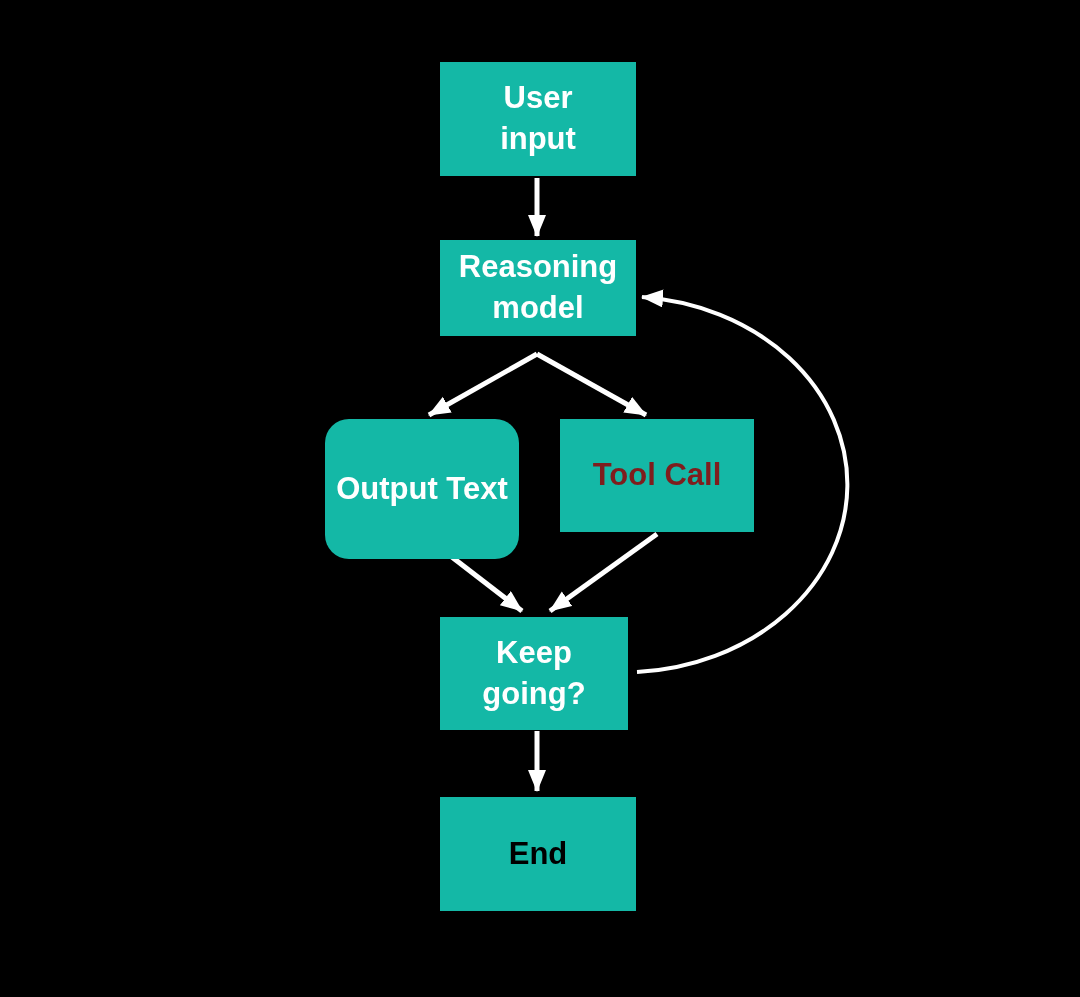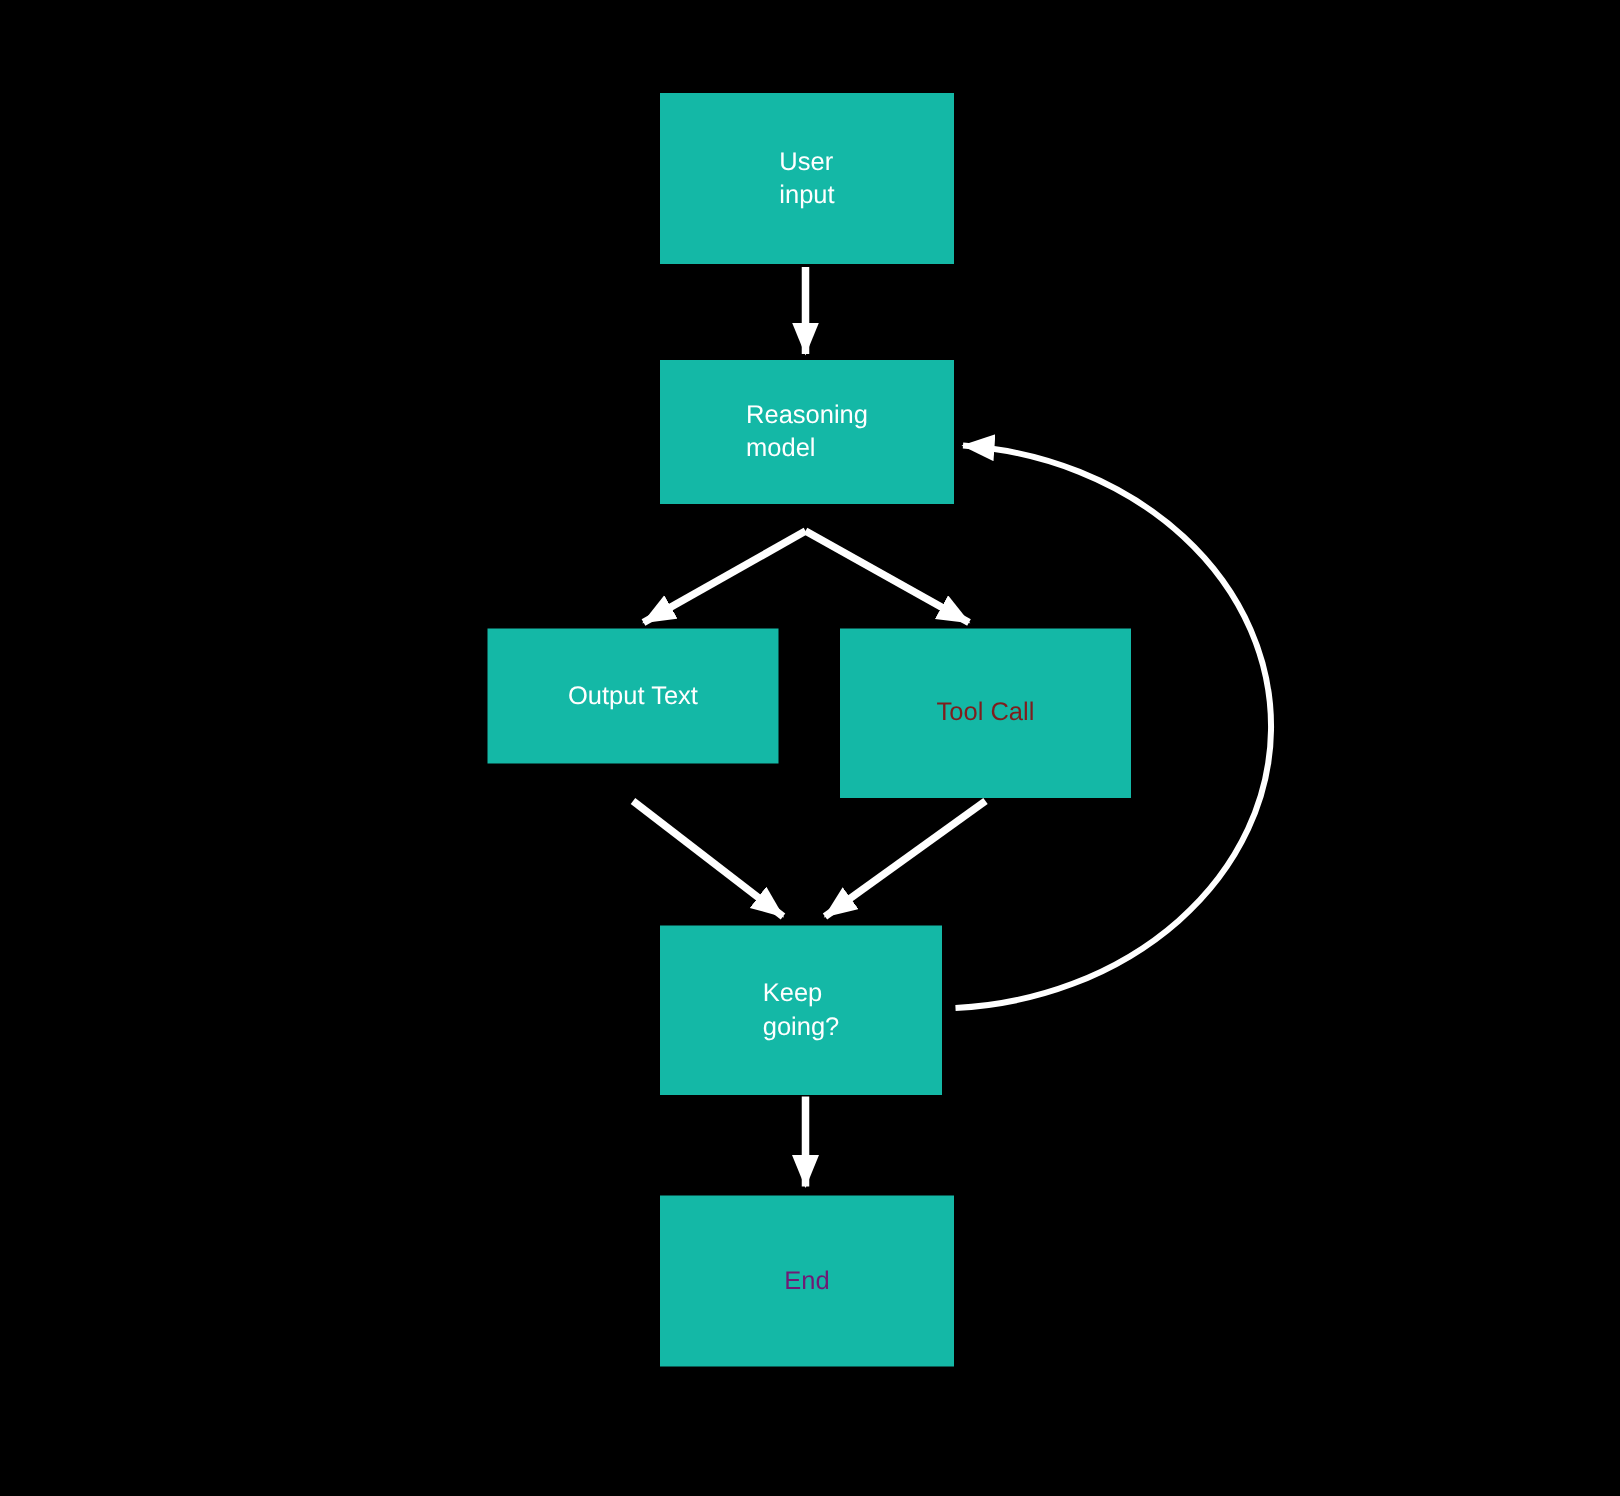--- a/index.html
+++ b/index.html
@@ -20,24 +20,25 @@
     left: 0;
     top: 0;
     width: 1080px;
     height: 997px;
   }
   .node {
     position: absolute;
     display: flex;
     align-items: center;
     justify-content: center;
+    text-align: center;
     background: #14B8A6;
     color: #FFFFFF;
-    font-weight: normal;
-    font-size: 17px;
+    font-weight: bold;
+    font-size: 31px;
     line-height: 1.32;
     white-space: pre-line;
     box-sizing: border-box;
   }
 </style>
 </head>
 <body>
 
 <div class="stage">
   <svg id="edges-svg" viewBox="0 0 1080 997">
@@ -54,19 +55,19 @@
         <path d="M657,534 L550,611" fill="none" stroke="#FFFFFF" stroke-width="5" marker-end="url(#arrowhead)"></path>
         <path d="M537,731 L537,791" fill="none" stroke="#FFFFFF" stroke-width="5" marker-end="url(#arrowhead)"></path>
         <path d="M637,672 A224,188 0 0 0 642,297" fill="none" stroke="#FFFFFF" stroke-width="4" marker-end="url(#arrowhead)"></path>
       </g>
   </svg>
   <div id="nodes-layer">
       <div class="node" style="left: 440px; top: 62px; width: 196px; height: 114px; background: rgb(20, 184, 166); color: rgb(255, 255, 255);"><span>User
 input</span></div>
       <div class="node" style="left: 440px; top: 240px; width: 196px; height: 96px; background: rgb(20, 184, 166); color: rgb(255, 255, 255);"><span>Reasoning
 model</span></div>
-      <div class="node" style="left: 325px; top: 419px; width: 194px; height: 90px; background: rgb(20, 184, 166); color: rgb(255, 255, 255);"><span>Output Text</span></div>
+      <div class="node" style="left: 325px; top: 419px; width: 194px; height: 140px; background: rgb(20, 184, 166); color: rgb(255, 255, 255); border-radius: 24px;"><span>Output Text</span></div>
       <div class="node" style="left: 560px; top: 419px; width: 194px; height: 113px; background: rgb(20, 184, 166); color: #7f1d1d;"><span>Tool Call</span></div>
       <div class="node" style="left: 440px; top: 617px; width: 188px; height: 113px; background: rgb(20, 184, 166); color: rgb(255, 255, 255);"><span>Keep
 going?</span></div>
-      <div class="node" style="left: 440px; top: 797px; width: 196px; height: 114px; background: rgb(20, 184, 166); color: #701a75;"><span>End</span></div>
+      <div class="node" style="left: 440px; top: 797px; width: 196px; height: 114px; background: rgb(20, 184, 166); color: #000000;"><span>End</span></div>
     </div>
 </div>
 
 </body></html>

